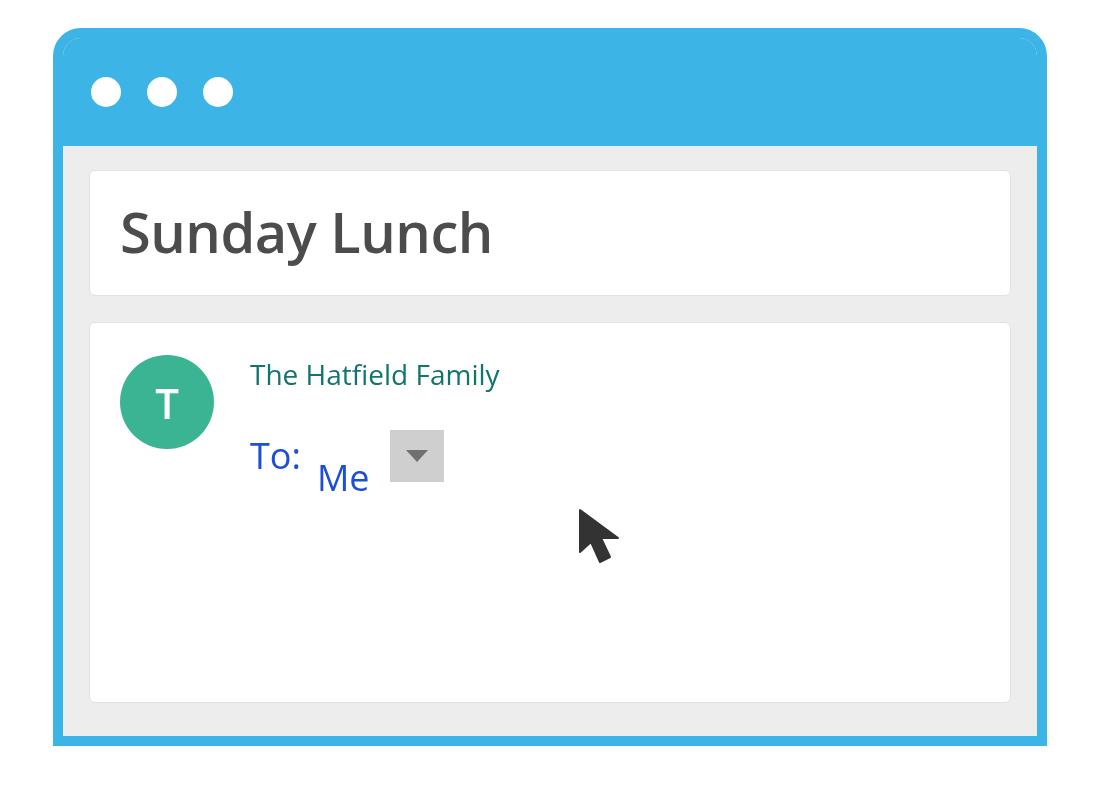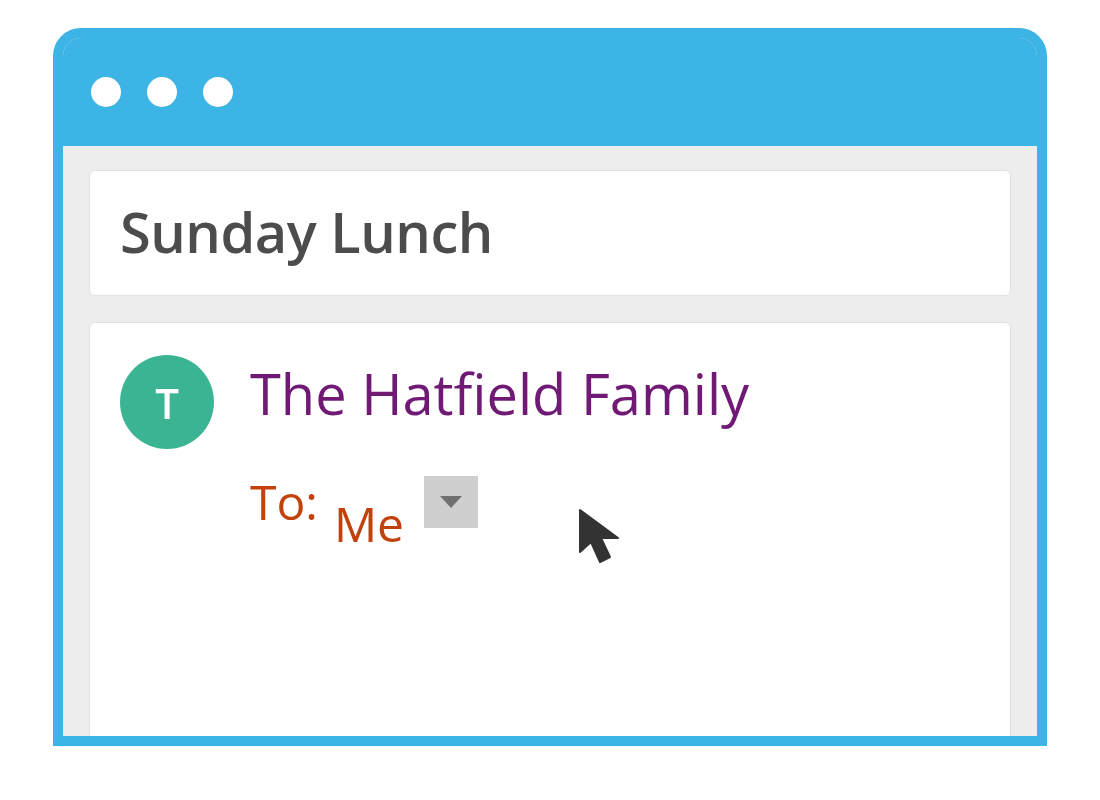--- a/index.html
+++ b/index.html
@@ -74,32 +74,32 @@
       flex-shrink: 0;
       margin-top: 2px;
     }
     .msg-meta {
       display: flex;
       flex-direction: column;
       gap: 16px;
       padding-top: 2px;
     }
     .sender-name {
-      font-size: 56px;
-      color: #701a75;
+      font-size: 28px;
+      color: #0f766e;
       font-weight: 400;
     }
     .to-row {
       display: flex;
       align-items: center;
       gap: 14px;
     }
     .to-label, .to-value {
-      font-size: 48px;
-      color: #c2410c;
+      font-size: 36px;
+      color: #1d4ed8;
     }
     .to-value {
       margin-left: 2px;
       margin-top: 44px;
     }
     .caret-btn {
       width: 54px;
       height: 52px;
       background: #cfcfcf;
       border: none;

